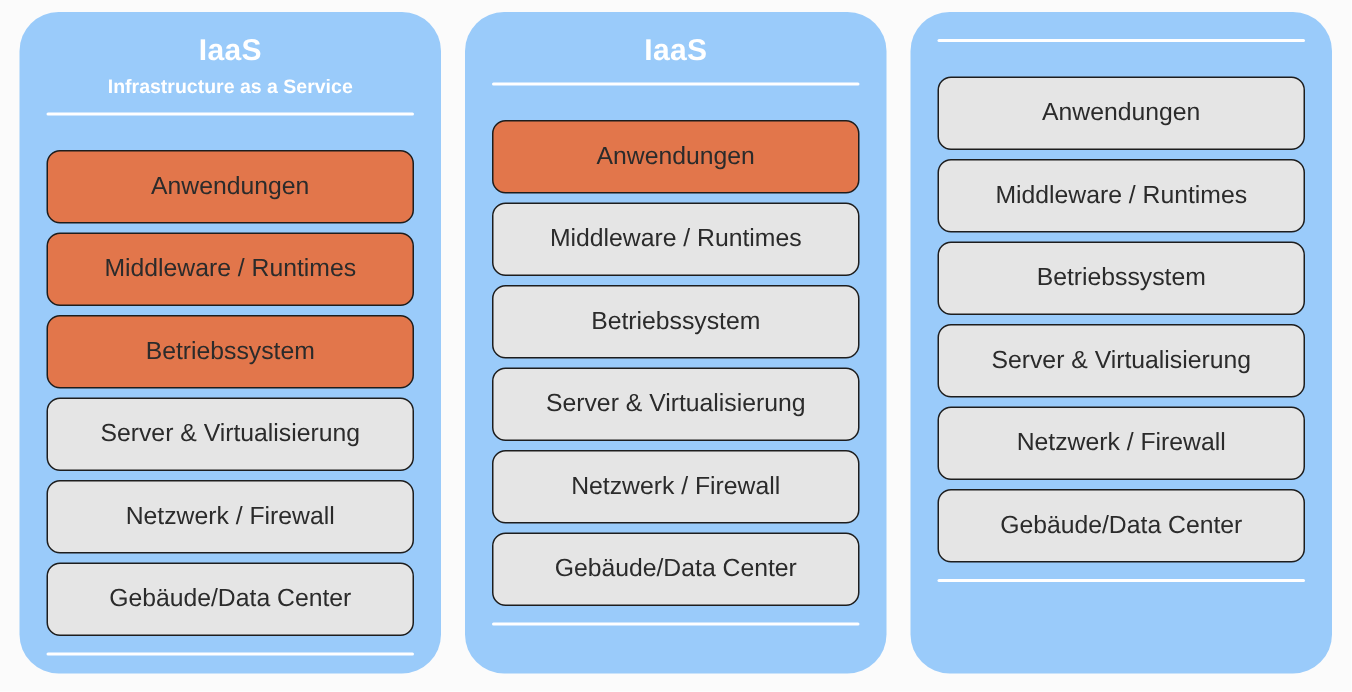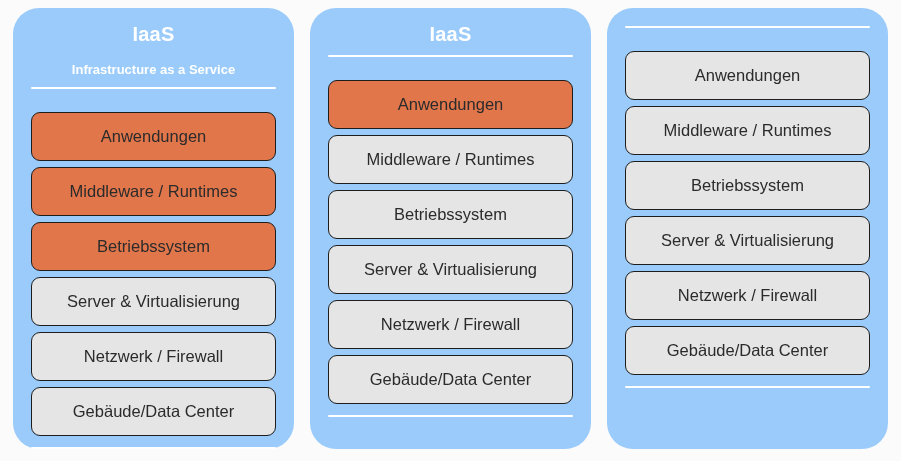--- a/index.html
+++ b/index.html
@@ -44,21 +44,21 @@
   .card-title {
     font-size: 20px;
     font-weight: bold;
     line-height: 24px;
     letter-spacing: 0.2px;
   }
   .card-subtitle {
     font-size: 13px;
     font-weight: bold;
     line-height: 17px;
-    margin-top: 15px;
+    margin-top: 3px;
   }
   .divider {
     height: 2px;
     background: #ffffff;
     margin: 4px 0 0 0;
     border-radius: 1px;
   }
   .layers {
     display: flex;
     flex-direction: column;

